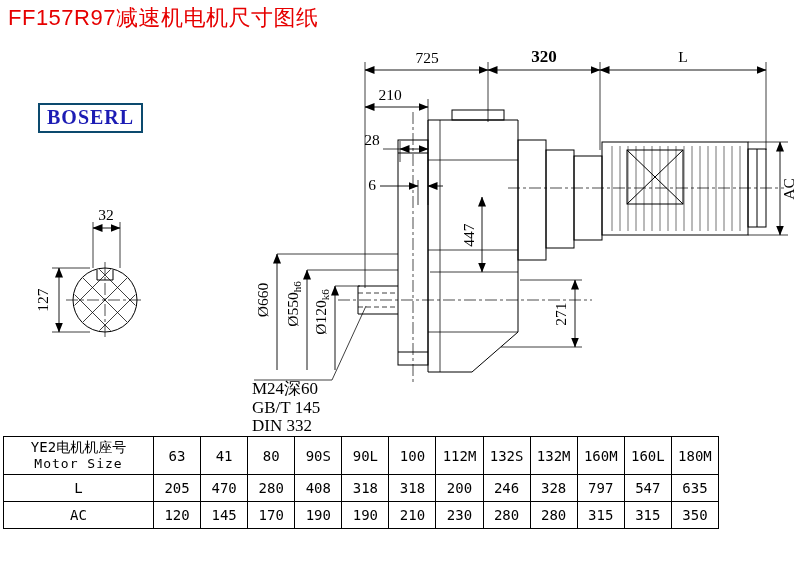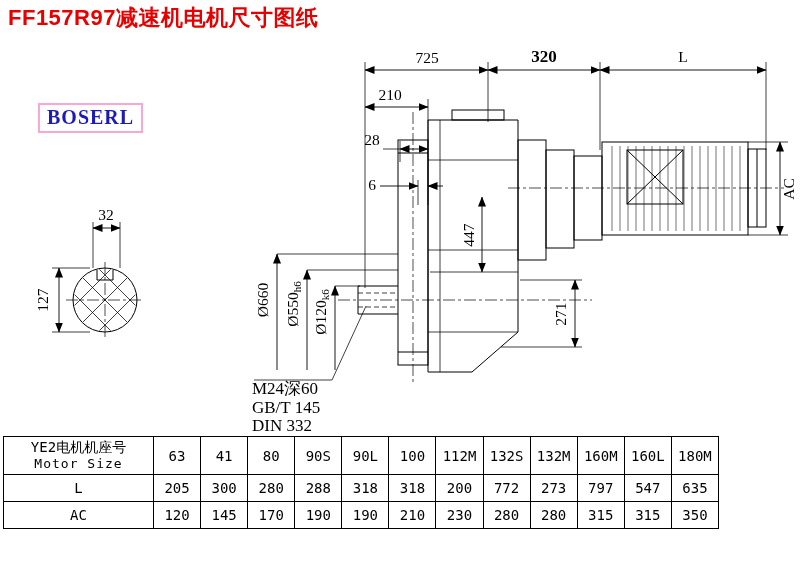--- a/index.html
+++ b/index.html
@@ -3,26 +3,26 @@
 <meta charset="utf-8">
 <style>
   * { margin:0; padding:0; box-sizing:border-box; }
   html,body { width:800px; height:561px; }
   body {
     position:relative; overflow:hidden; background:#fff; color:#000;
     font-family:"Liberation Sans", sans-serif;
   }
   .page-title {
     position:absolute; left:8px; top:3px;
-    font-size:22px; font-weight:bold; color:#e60000; letter-spacing:.5px;
+    font-size:22px; font-weight:normal; color:#e60000; letter-spacing:.5px;
     font-family:"Liberation Sans", sans-serif;
   }
   .brand-box {
     position:absolute; left:38px; top:103px;
-    border:2px solid #f9a8d4; padding:1px 7px 2px;
+    border:2px solid #0c4a6e; padding:1px 7px 2px;
     color:#1c1cb4; font:bold 20px "Liberation Serif", serif; letter-spacing:1px;
     background:#fff;
   }
   svg.drawing { position:absolute; left:0; top:0; }
 
   
   .s   { stroke:#000; stroke-width:1;   fill:none; }
   .st  { stroke:#000; stroke-width:.75; fill:none; }
   .dl  { stroke:#000; stroke-width:.9;  fill:none; }
   .cl  { stroke:#000; stroke-width:.7;  fill:none; stroke-dasharray:12 3 3 3; }
@@ -250,28 +250,28 @@
       <th>132M</th>
       <th>160M</th>
       <th>160L</th>
       <th>180M</th>
     </tr>
   </thead>
   <tbody>
     <tr>
       <td>L</td>
       <td>205</td>
-      <td>300</td>
+      <td>470</td>
       <td>280</td>
-      <td>288</td>
+      <td>408</td>
       <td>318</td>
       <td>318</td>
       <td>200</td>
-      <td>772</td>
-      <td>273</td>
+      <td>246</td>
+      <td>328</td>
       <td>797</td>
       <td>547</td>
       <td>635</td>
     </tr>
     <tr>
       <td>AC</td>
       <td>120</td>
       <td>145</td>
       <td>170</td>
       <td>190</td>

